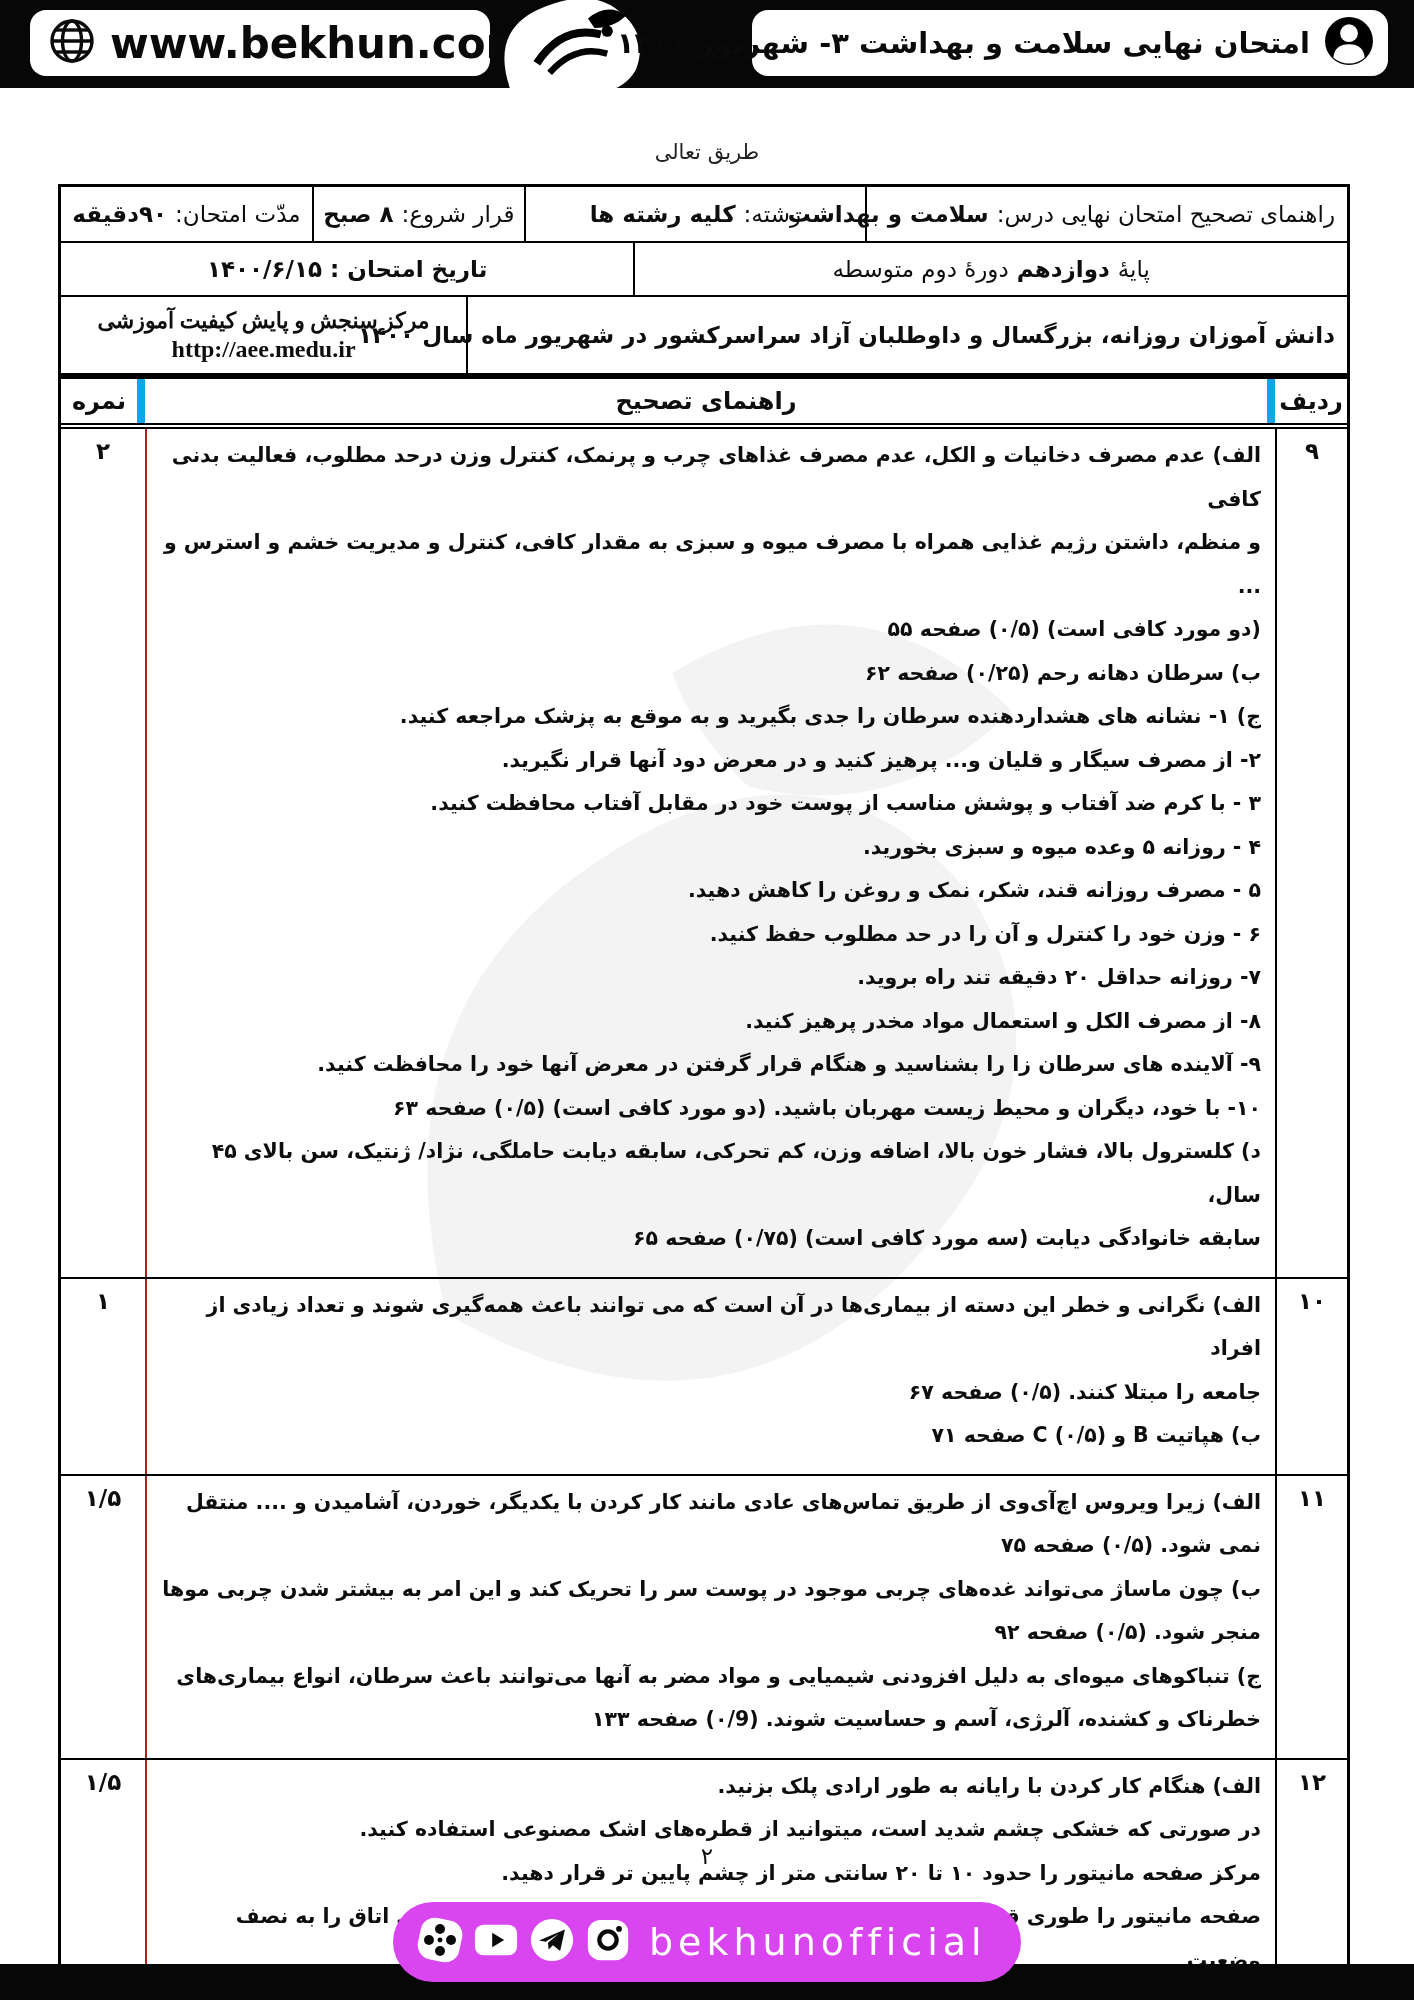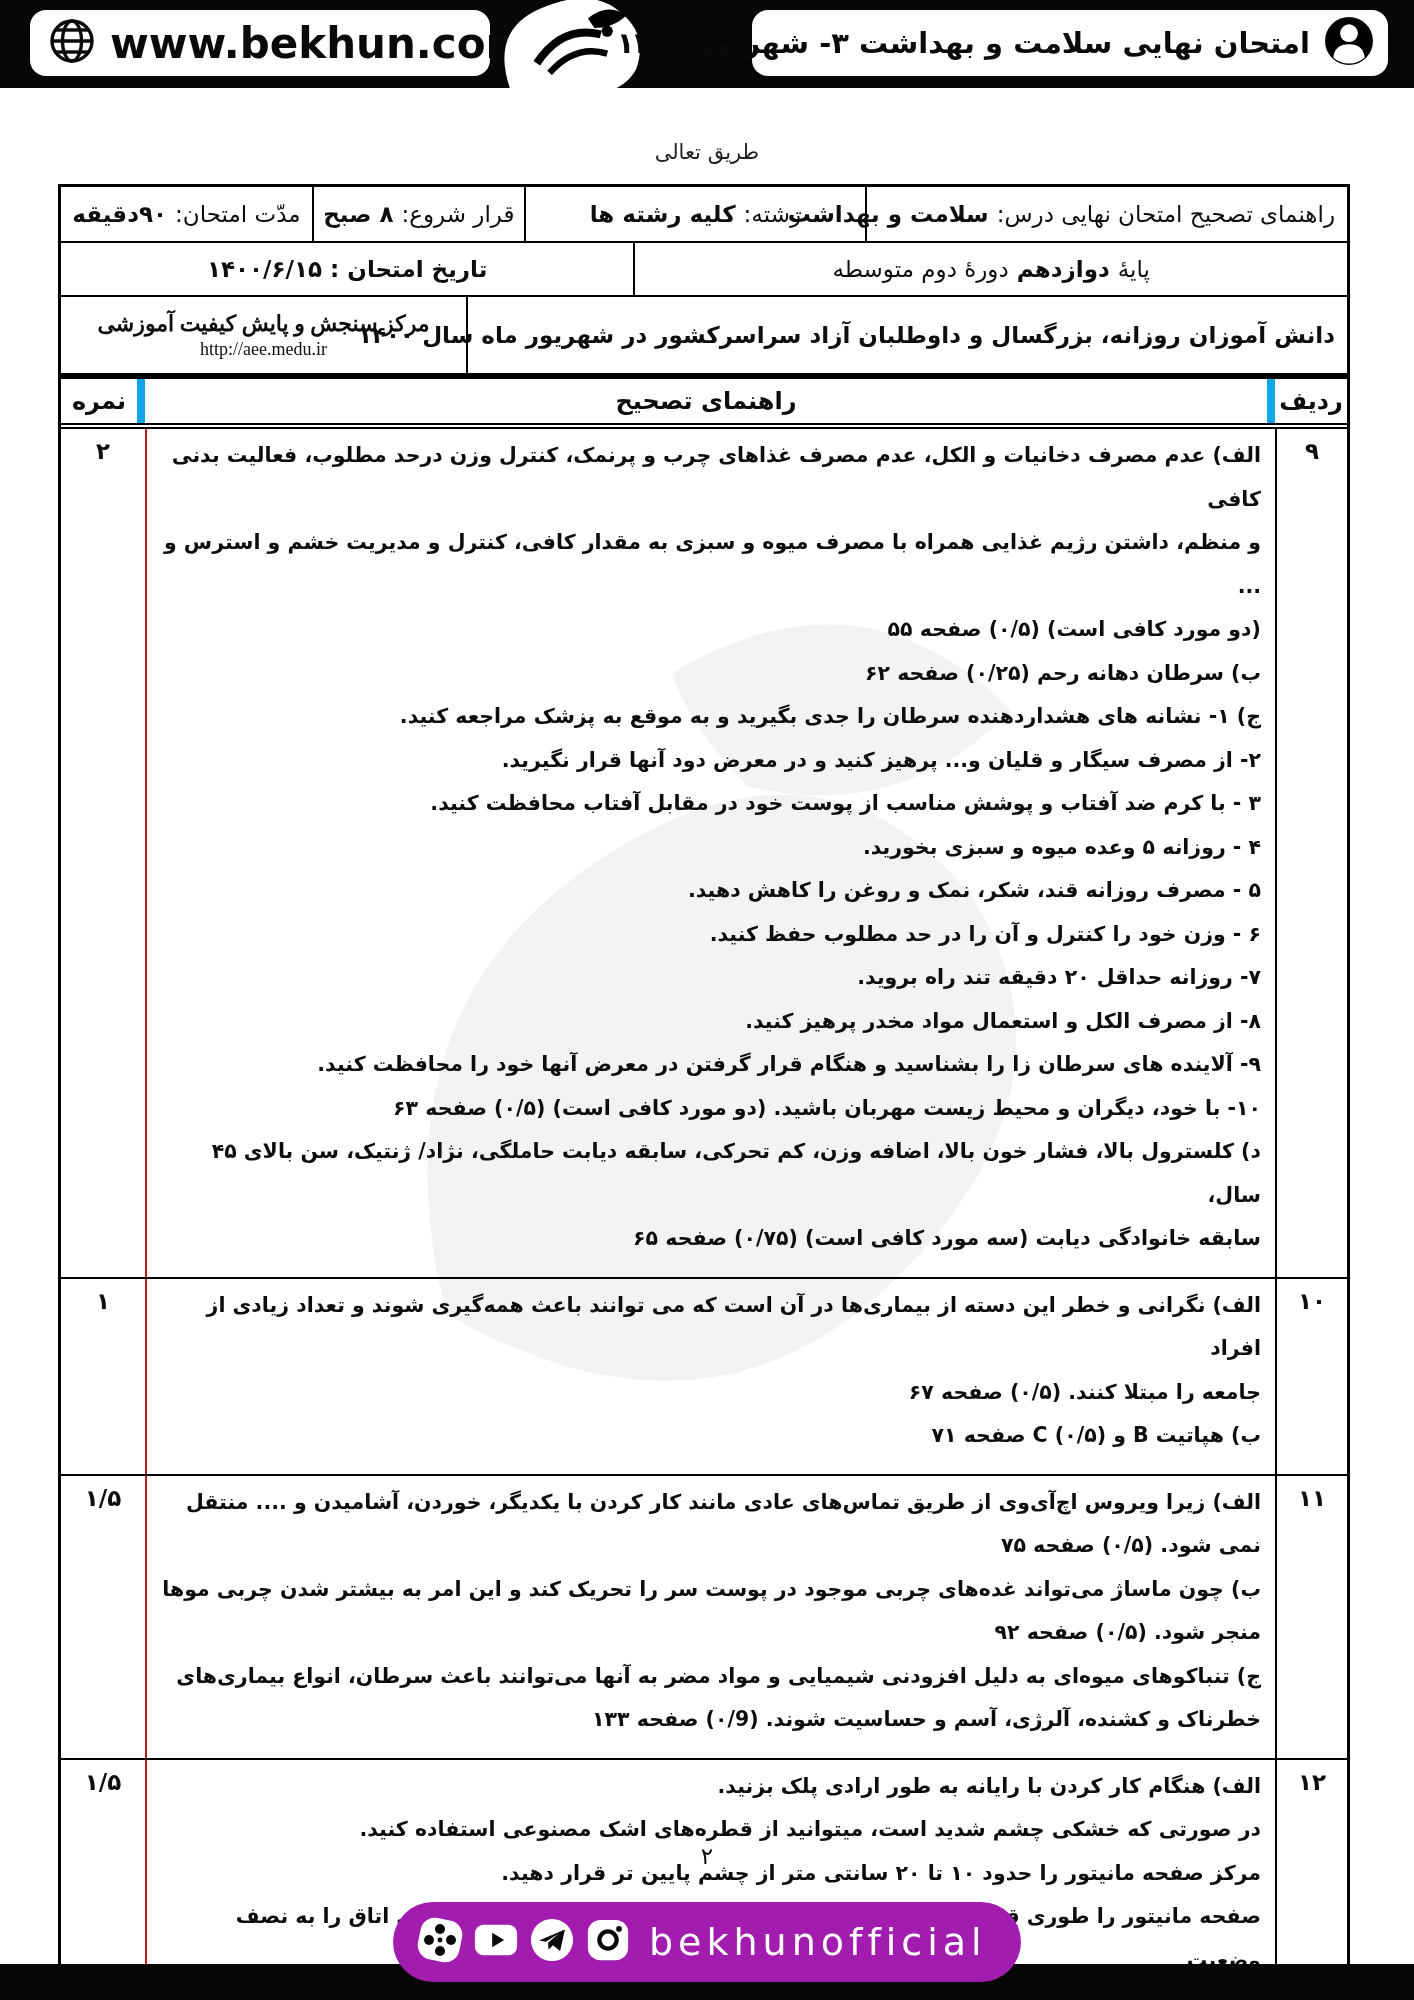--- a/index.html
+++ b/index.html
@@ -31,21 +31,21 @@
   .r1{height:54px;} .r2{height:52px;} .r3{height:76px;}
   .c-subject{width:37.5%;justify-content:flex-start;}
   .c-field{width:26.5%;}
   .c-start{width:16.5%;}
   .c-duration{width:19.5%;}
   .c-grade{width:55.5%;}
   .c-date{width:44.5%;}
   .c-students{width:68.5%;justify-content:flex-start;font-weight:bold;}
   .c-center{width:31.5%;flex-direction:column;justify-content:center;gap:2px;}
   .center-name{font-weight:bold;font-size:22px;font-family:Liberation Serif, serif;}
-  .center-url{font-family:"Liberation Serif", serif;font-weight:normal;font-size:18px;direction:ltr;}
+  .center-url{font-family:"Liberation Serif", serif;font-weight:bold;font-size:24px;direction:ltr;}
   
   .answer-table{position:absolute;left:58px;top:376px;width:1292px;border:3px solid #000;direction:rtl;
     box-sizing:border-box;z-index:2;background:transparent;}
   .at-header{display:flex;height:44px;border-bottom:6px double #000;font-weight:bold;font-size:24px;}
   .at-header > div{display:flex;align-items:center;justify-content:center;}
   .at-header > div:not(:last-child){border-left:8px solid #0ea5e9;}
   .col-num{width:72px;}
   .col-guide{flex:1;}
   .col-score{width:76px;}
   .arow{display:flex;}
@@ -55,21 +55,21 @@
     padding-top:9px;font-weight:bold;font-size:23px;}
   .arow .content{flex:1;border-left:2px solid #b91c1c;padding:5px 14px 16px 10px;}
   .arow .score{width:84px;display:flex;justify-content:center;align-items:flex-start;padding-top:9px;
     font-weight:bold;font-size:23px;}
   .line{font-size:20.5px;font-weight:bold;line-height:43.5px;text-align:right;color:#0d0d0d;}
   
   .page-num{position:absolute;top:1843px;left:0;width:100%;text-align:center;font-size:23px;}
   
   .footer-strip{position:absolute;left:0;bottom:0;width:1414px;height:36px;background:#070707;z-index:3;}
   .footer-pill{position:absolute;left:50%;transform:translateX(-50%);top:1902px;width:628px;height:80px;
-    background:#a21caf;border-radius:42px;display:flex;align-items:center;gap:10px;padding:0 24px;
+    background:#d946ef;border-radius:42px;display:flex;align-items:center;gap:10px;padding:0 24px;
     box-sizing:border-box;z-index:4;}
   .footer-pill svg{flex:0 0 auto;}
   .handle{color:#fff;font-size:38px;letter-spacing:5px;margin-left:8px;white-space:nowrap;}
   
   .watermark{position:absolute;left:330px;top:560px;width:760px;height:980px;opacity:0.045;z-index:1;}
 </style>
 </head>
 <body>
 
 <svg class="watermark" viewBox="0 0 200 260">

